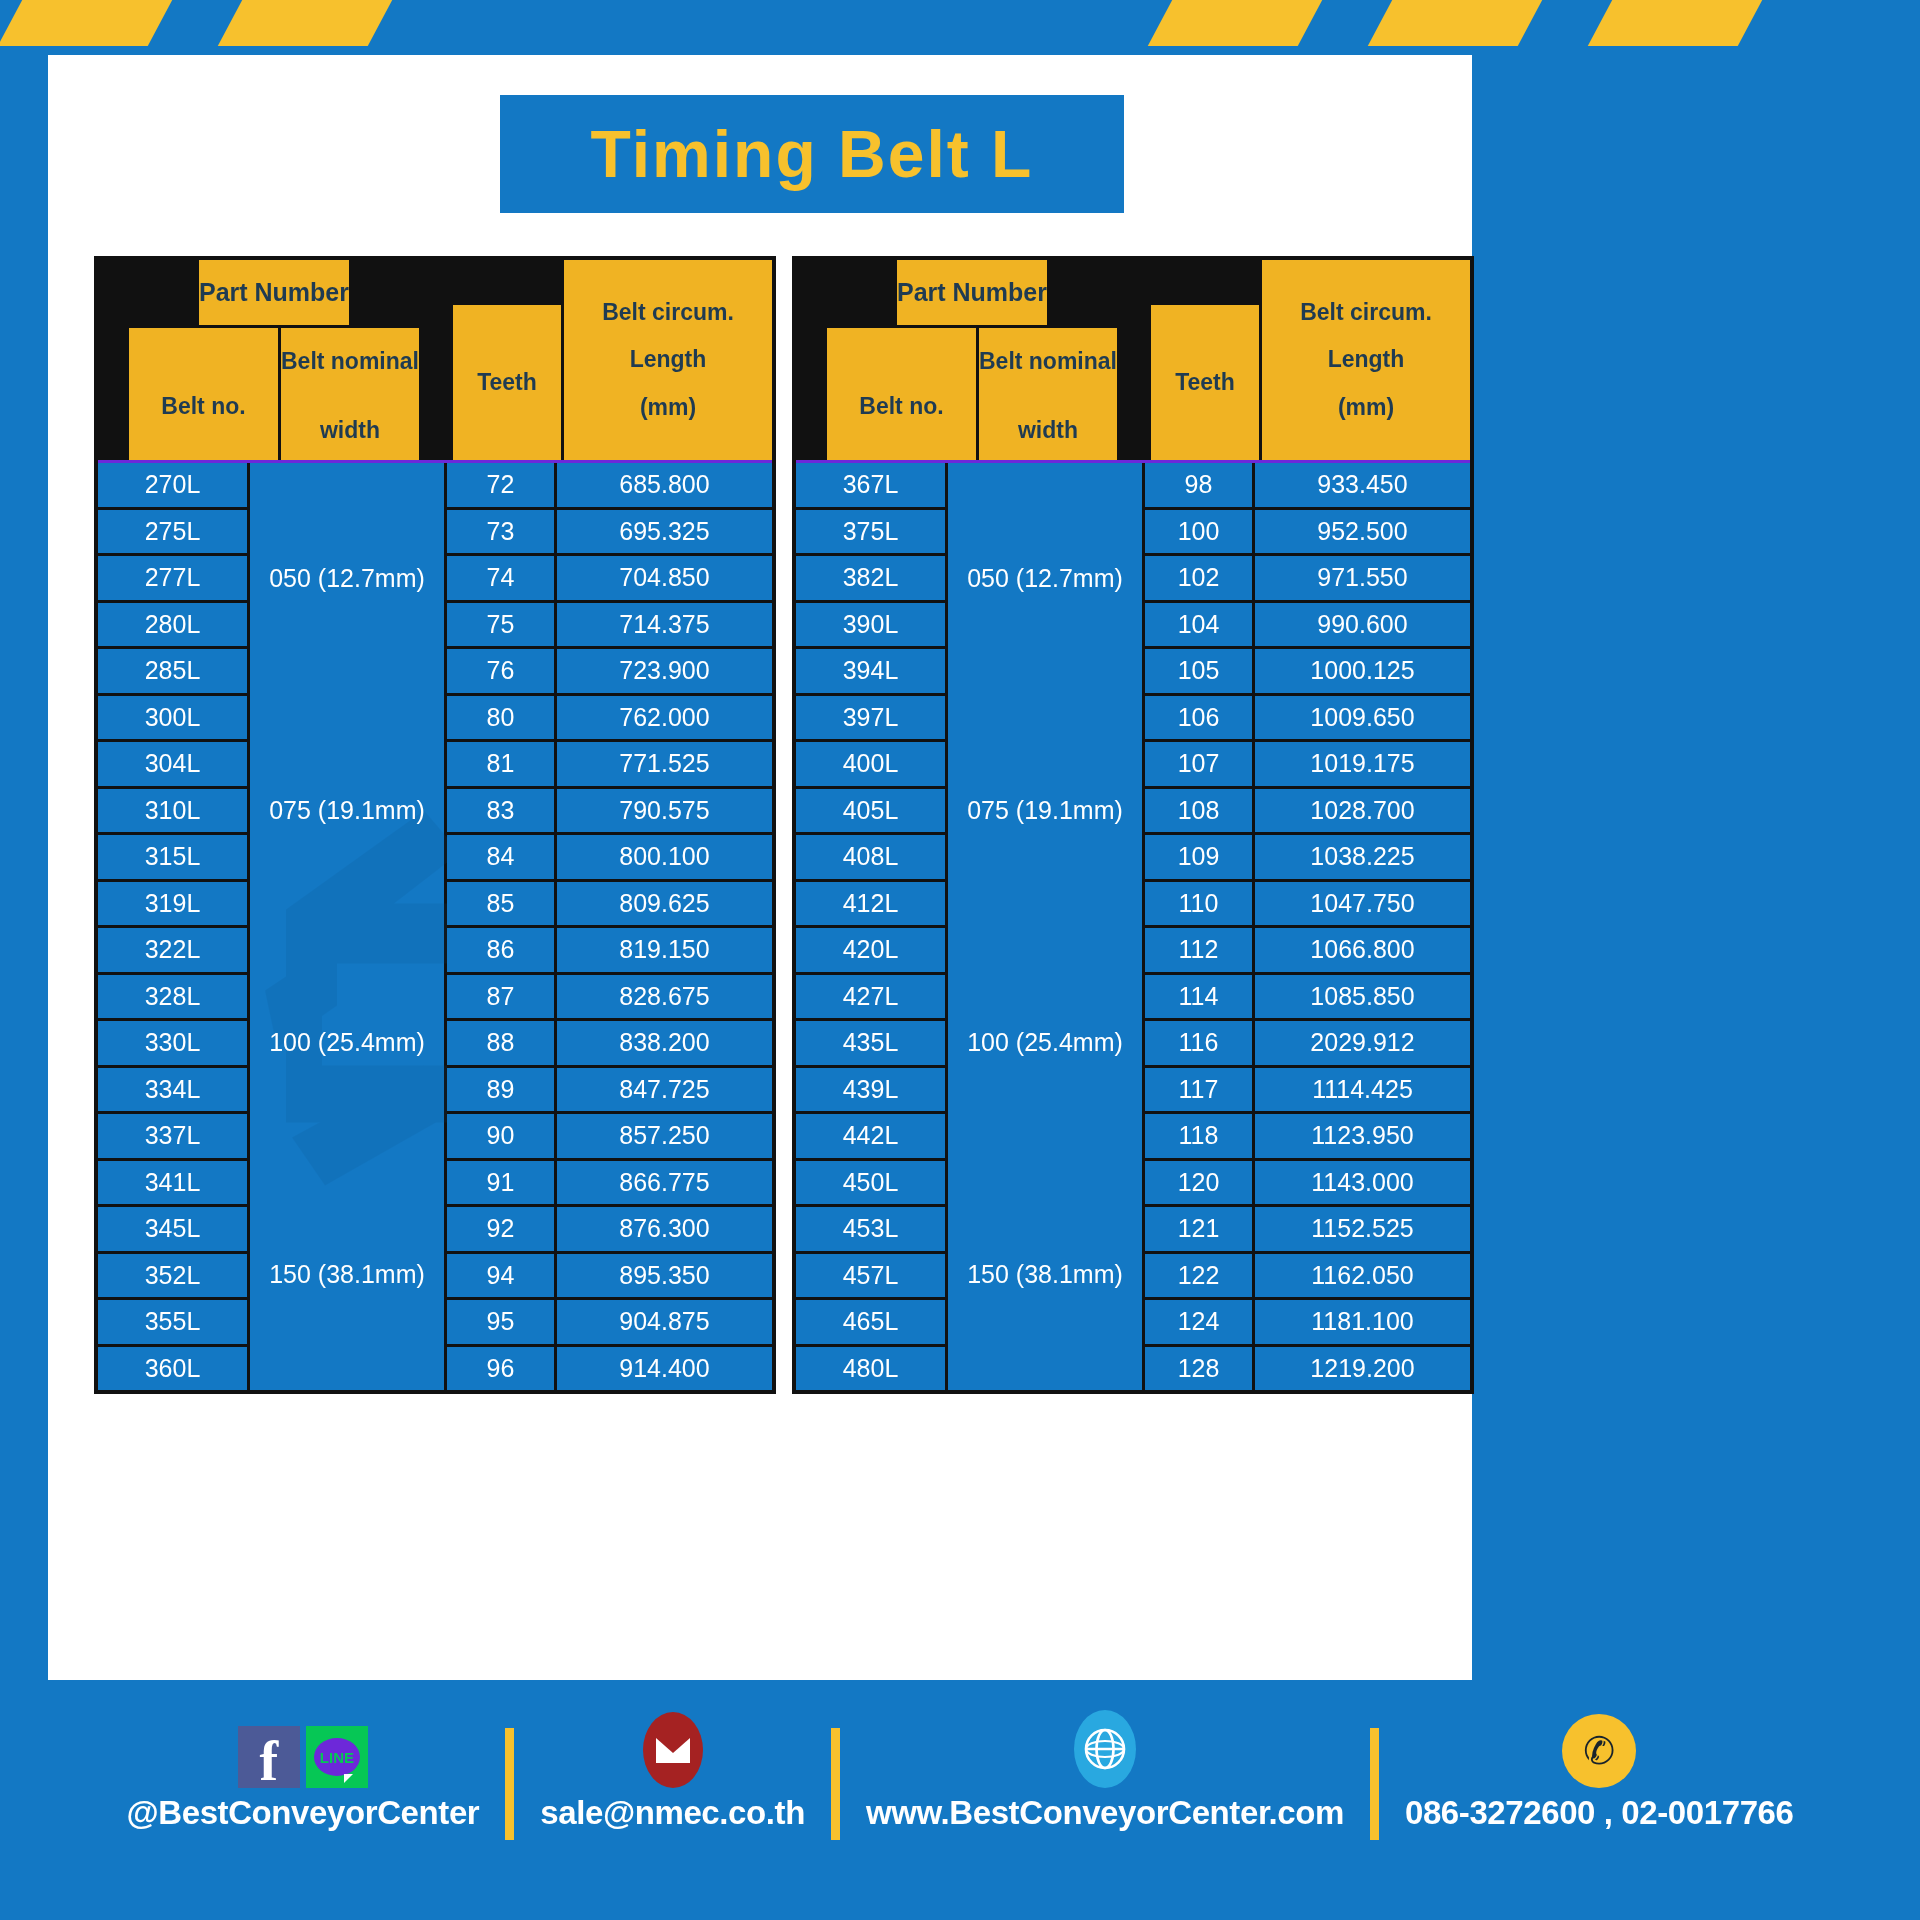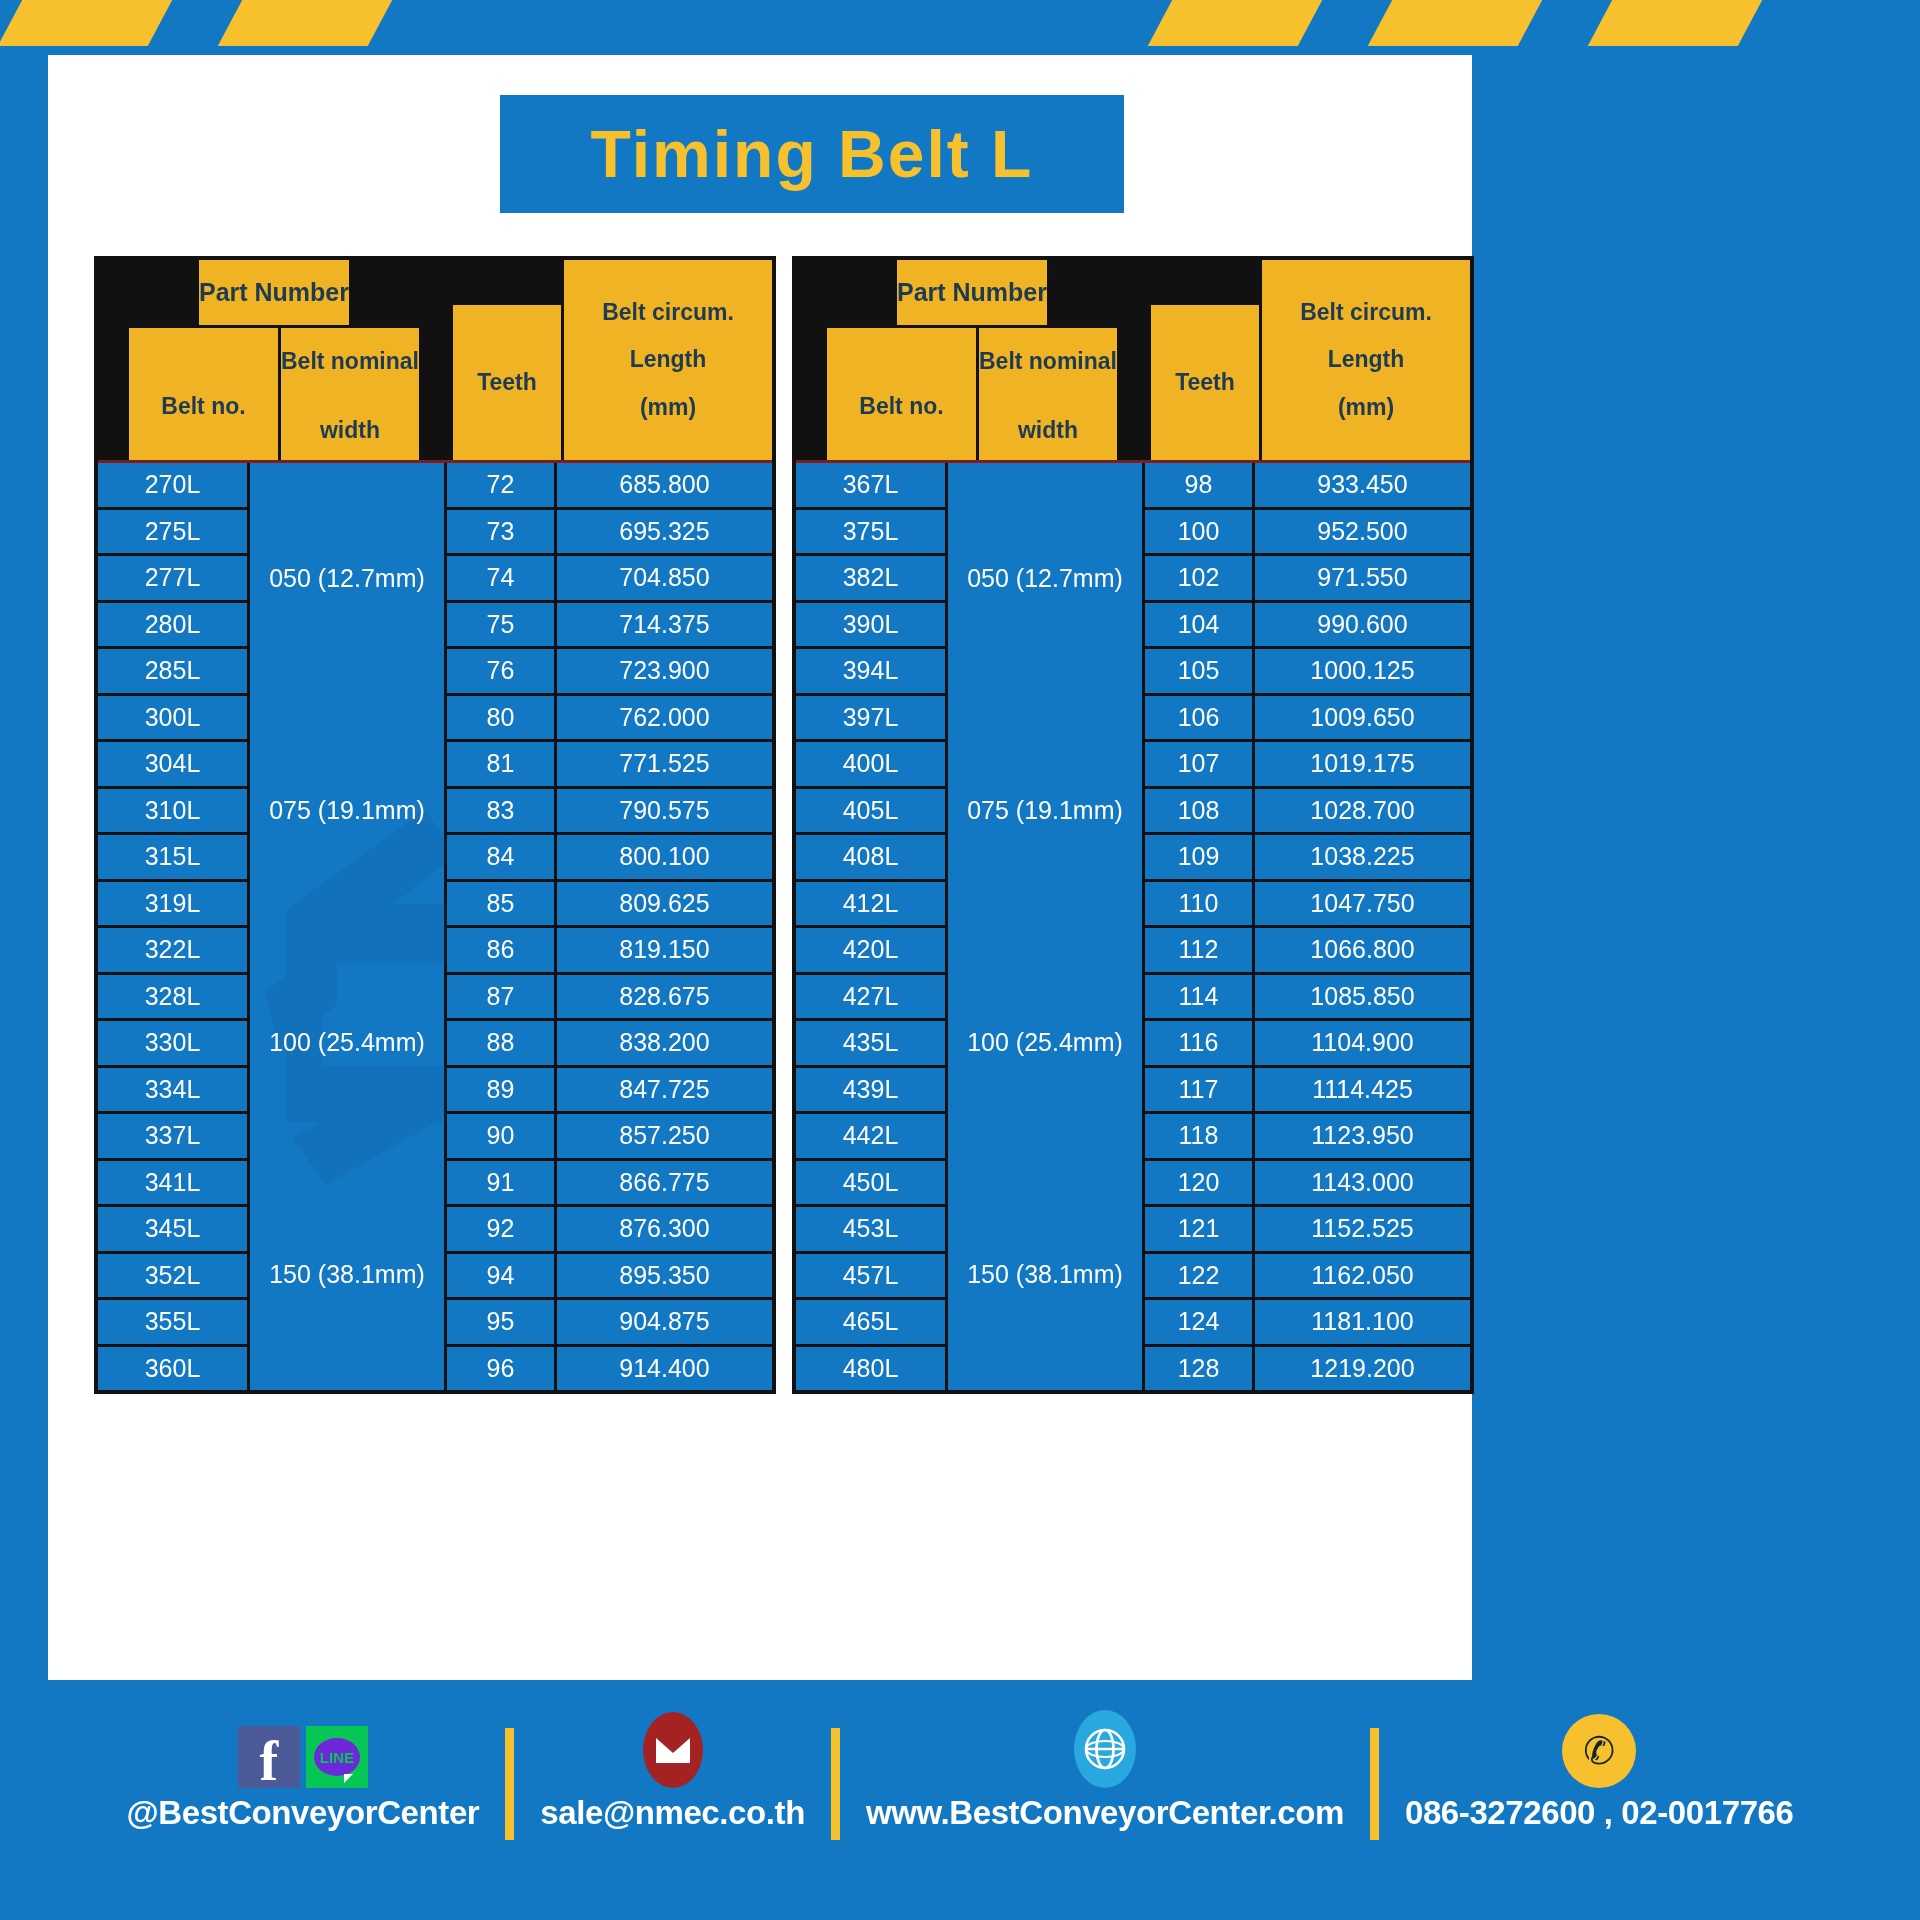--- a/index.html
+++ b/index.html
@@ -96,21 +96,21 @@
     align-items:center; justify-content:center;
     gap:22px;
   }
   .hdr-txt {
     color:#1f3b52; font-size:23px; font-weight:bold;
     text-align:center; line-height:1.1;
   }
   .hdr-txt.big { font-size:25px; }
 
   
-  .tbody { flex:1; display:flex; border-top:3px solid #7f1d1d; }
+  .tbody { flex:1; display:flex; border-top:3px solid #6d28d9; }
 
   .col-beltno {
     width:152px; display:flex; flex-direction:column;
     border-right:3px solid #111111;
   }
   .col-width {
     width:197px; background:#1378c4;
     border-right:3px solid #111111;
     position:relative;
     display:flex; flex-direction:column;
@@ -426,21 +426,21 @@
           <div class="cell">971.550</div>
           <div class="cell">990.600</div>
           <div class="cell">1000.125</div>
           <div class="cell">1009.650</div>
           <div class="cell">1019.175</div>
           <div class="cell">1028.700</div>
           <div class="cell">1038.225</div>
           <div class="cell">1047.750</div>
           <div class="cell">1066.800</div>
           <div class="cell">1085.850</div>
-          <div class="cell">1104.900</div>
+          <div class="cell">2029.912</div>
           <div class="cell">1114.425</div>
           <div class="cell">1123.950</div>
           <div class="cell">1143.000</div>
           <div class="cell">1152.525</div>
           <div class="cell">1162.050</div>
           <div class="cell">1181.100</div>
           <div class="cell">1219.200</div>
         </div>
     </div>
   </div>

